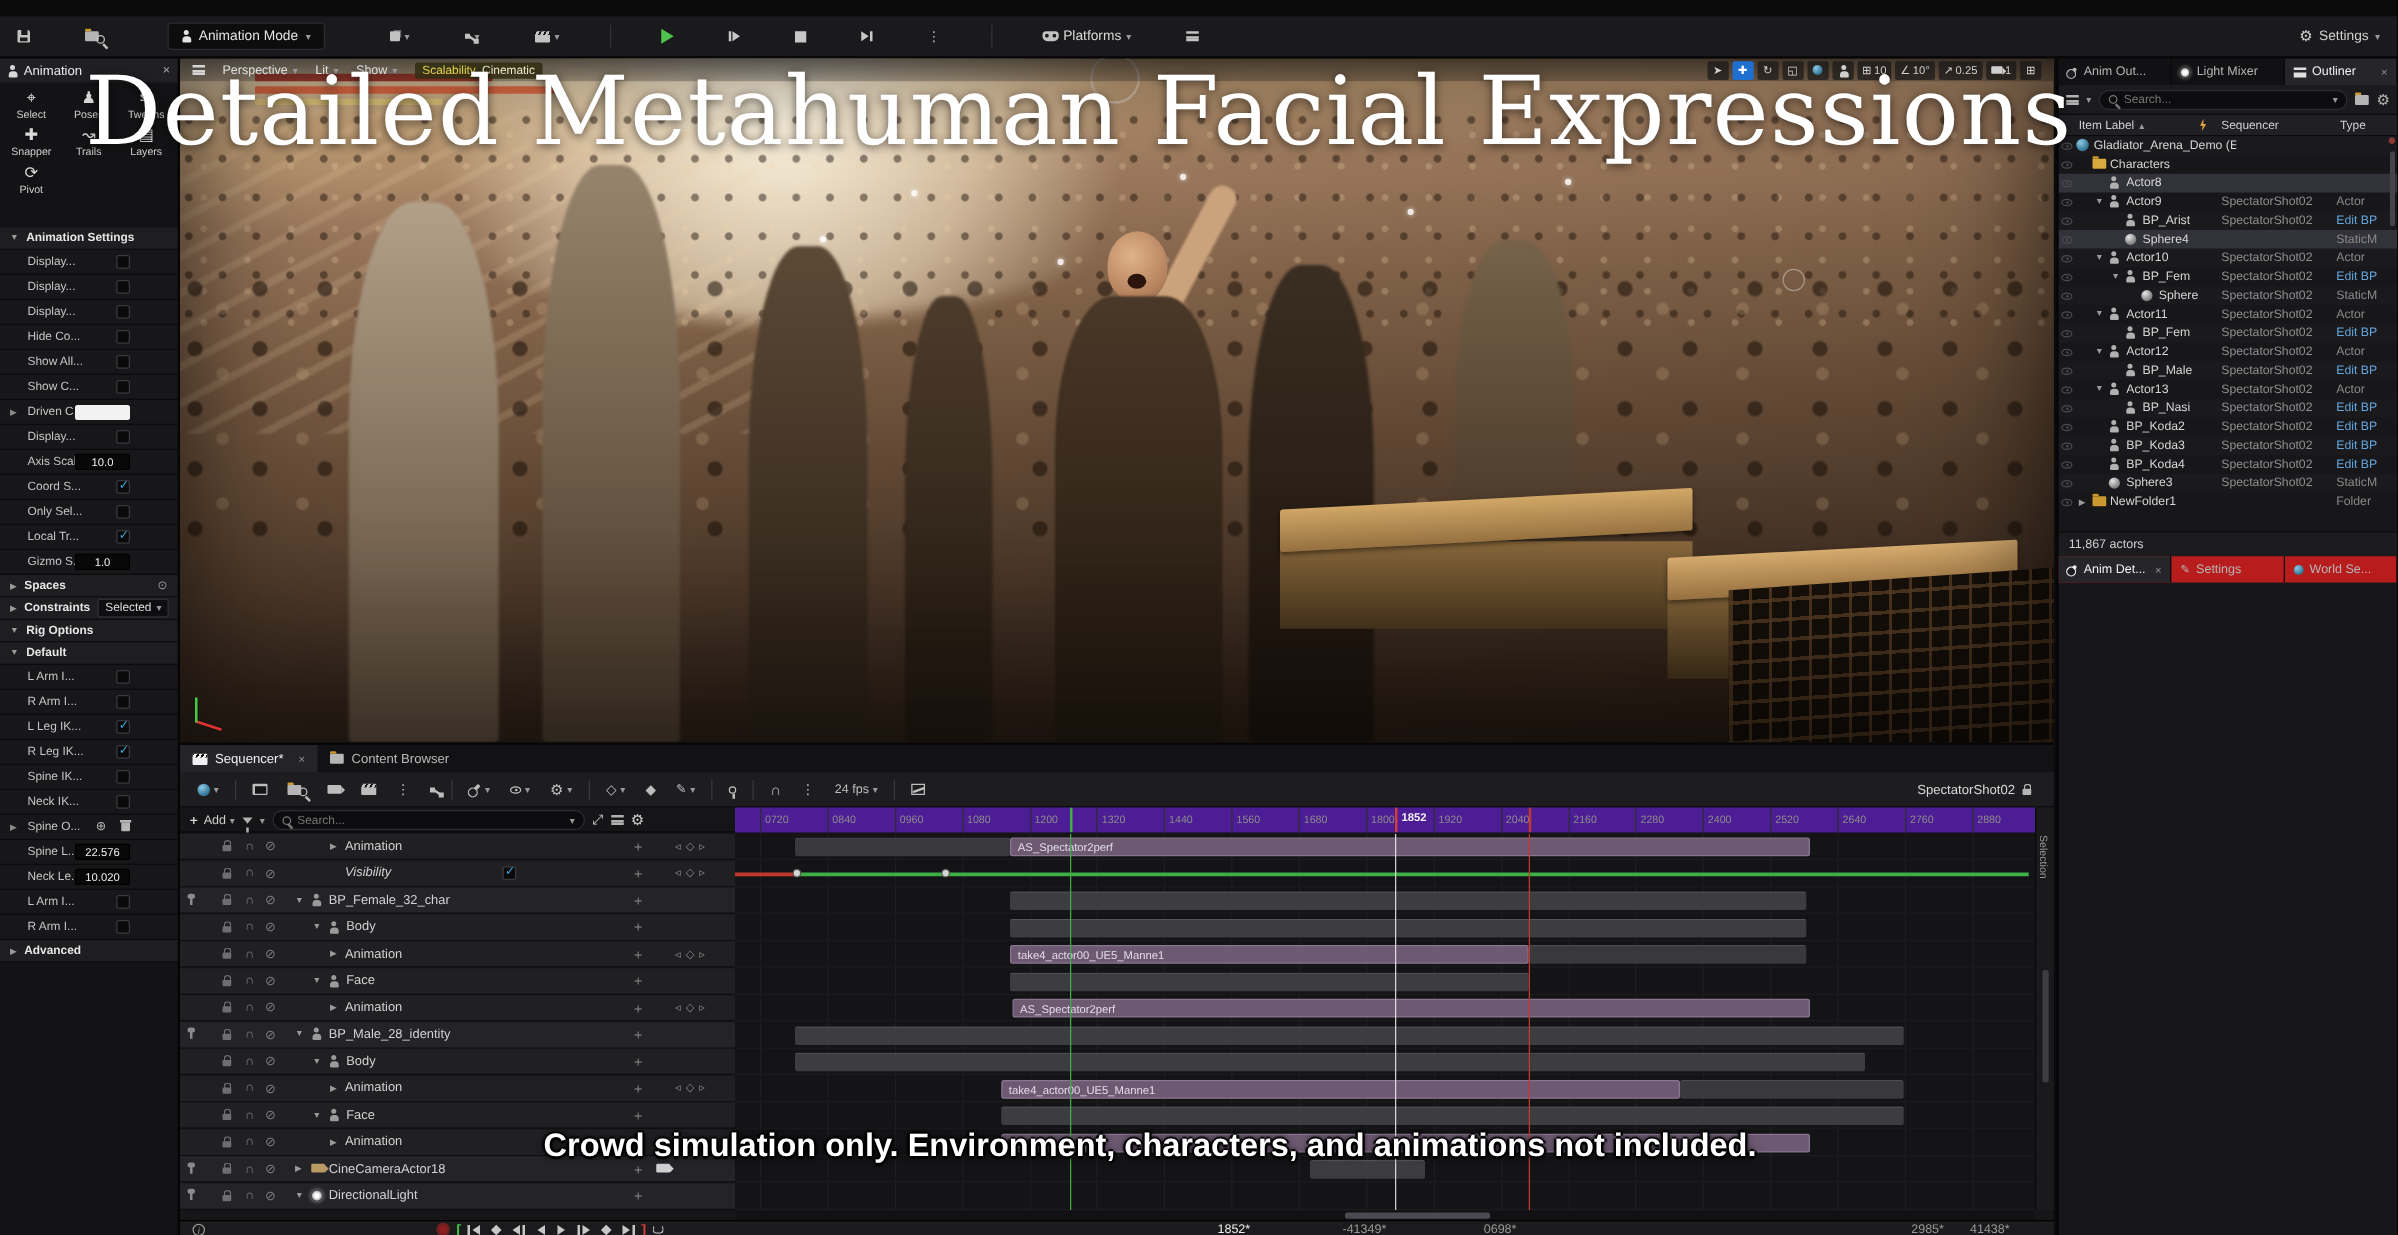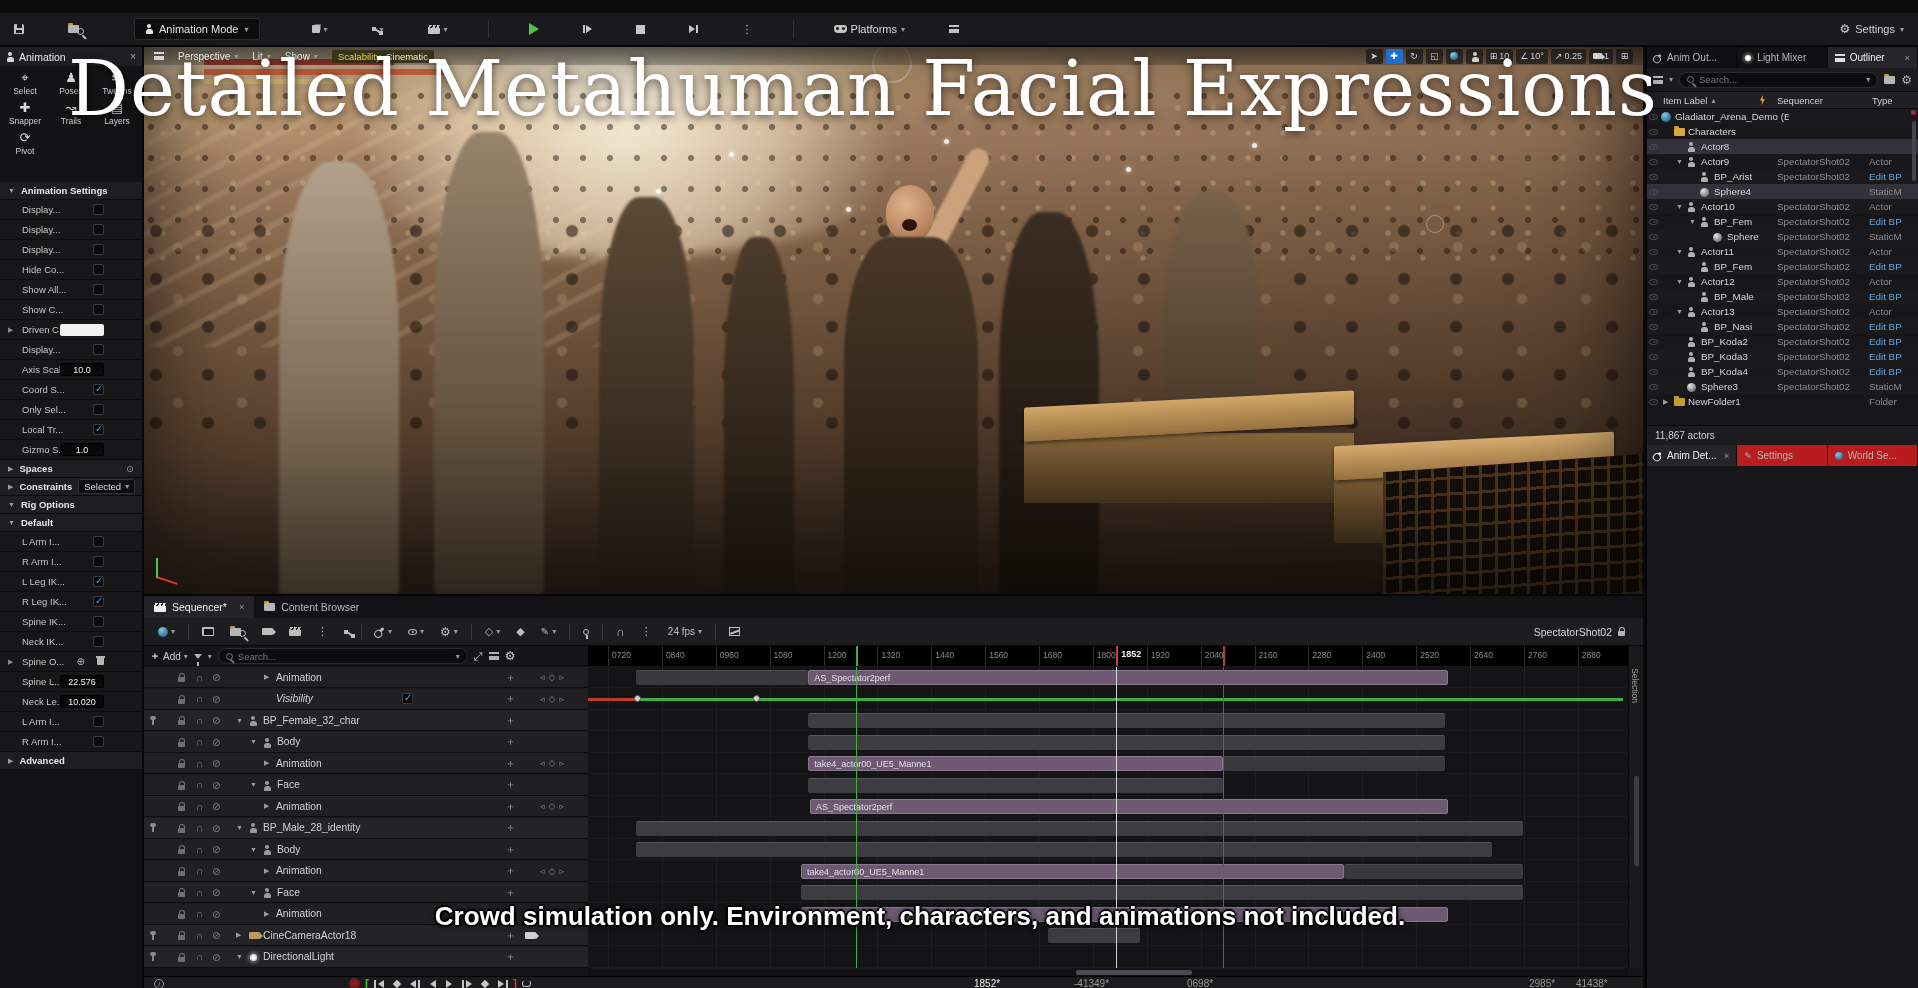--- a/index.html
+++ b/index.html
@@ -176,21 +176,21 @@
   .sq-tabs{height:22px;background:#121214;display:flex;align-items:stretch;}
   .sq-tab{display:flex;align-items:center;gap:6px;padding:0 10px;font-size:10.5px;color:#b8b8b8;cursor:pointer;}
   .sq-tab.active{background:#242428;color:#f0f0f0;}
   .sq-tab .x{margin-left:6px;color:#999;font-size:9px;}
   .sq-toolbar{height:28px;background:#1d1d20;display:flex;align-items:center;gap:4px;padding:0 8px;color:#bdbdbd;border-bottom:1px solid #0a0a0b;}
   .sq-ti{display:flex;align-items:center;gap:3px;padding:0 6px;height:22px;cursor:pointer;font-size:10px;}
   .sq-sep{width:1px;height:16px;background:#38383c;margin:0 3px;}
   .sq-shot{margin-left:auto;display:flex;align-items:center;gap:6px;color:#d8d8d8;font-size:10.5px;padding-right:10px;}
   .sq-header{position:absolute;left:0;top:50px;width:100%;height:20px;background:#151517;border-bottom:1px solid #0a0a0b;}
   .sq-addrow{position:absolute;left:0;top:0;width:444px;height:20px;display:flex;align-items:center;gap:6px;padding:0 6px;color:#cfcfcf;font-size:10px;}
-  .ruler{position:absolute;left:444px;top:0;width:1040px;height:20px;background:#000000;overflow:hidden;}
+  .ruler{position:absolute;left:444px;top:0;width:1040px;height:20px;background:#4c1d95;overflow:hidden;}
   .tick{position:absolute;top:0;height:20px;border-left:1px solid #2e2e32;}
   .tick span{position:absolute;left:3px;top:4px;font-size:8.5px;color:#8c8c8c;}
   .track-names{position:absolute;left:0;top:71px;width:444px;height:301px;background:#1b1b1e;overflow:hidden;}
   .tn-row{position:absolute;left:0;width:100%;height:21px;background:#202023;border-bottom:1px solid #0d0d0f;display:flex;align-items:center;font-size:10.3px;color:#d2d2d2;}
   .tn-row.group{background:#242428;}
   .tn-ico{position:absolute;color:#7c7c80;}
   .tn-plus{position:absolute;right:72px;color:#8a8a8a;font-size:11px;}
   .tn-nav{position:absolute;right:20px;color:#8a8a8a;font-size:9px;letter-spacing:4px;}
   .timeline{position:absolute;left:444px;top:71px;width:1040px;height:301px;background:#141416;overflow:hidden;}
   .tl-row{position:absolute;left:0;width:100%;height:21px;border-bottom:1px solid #1b1b1e;}

